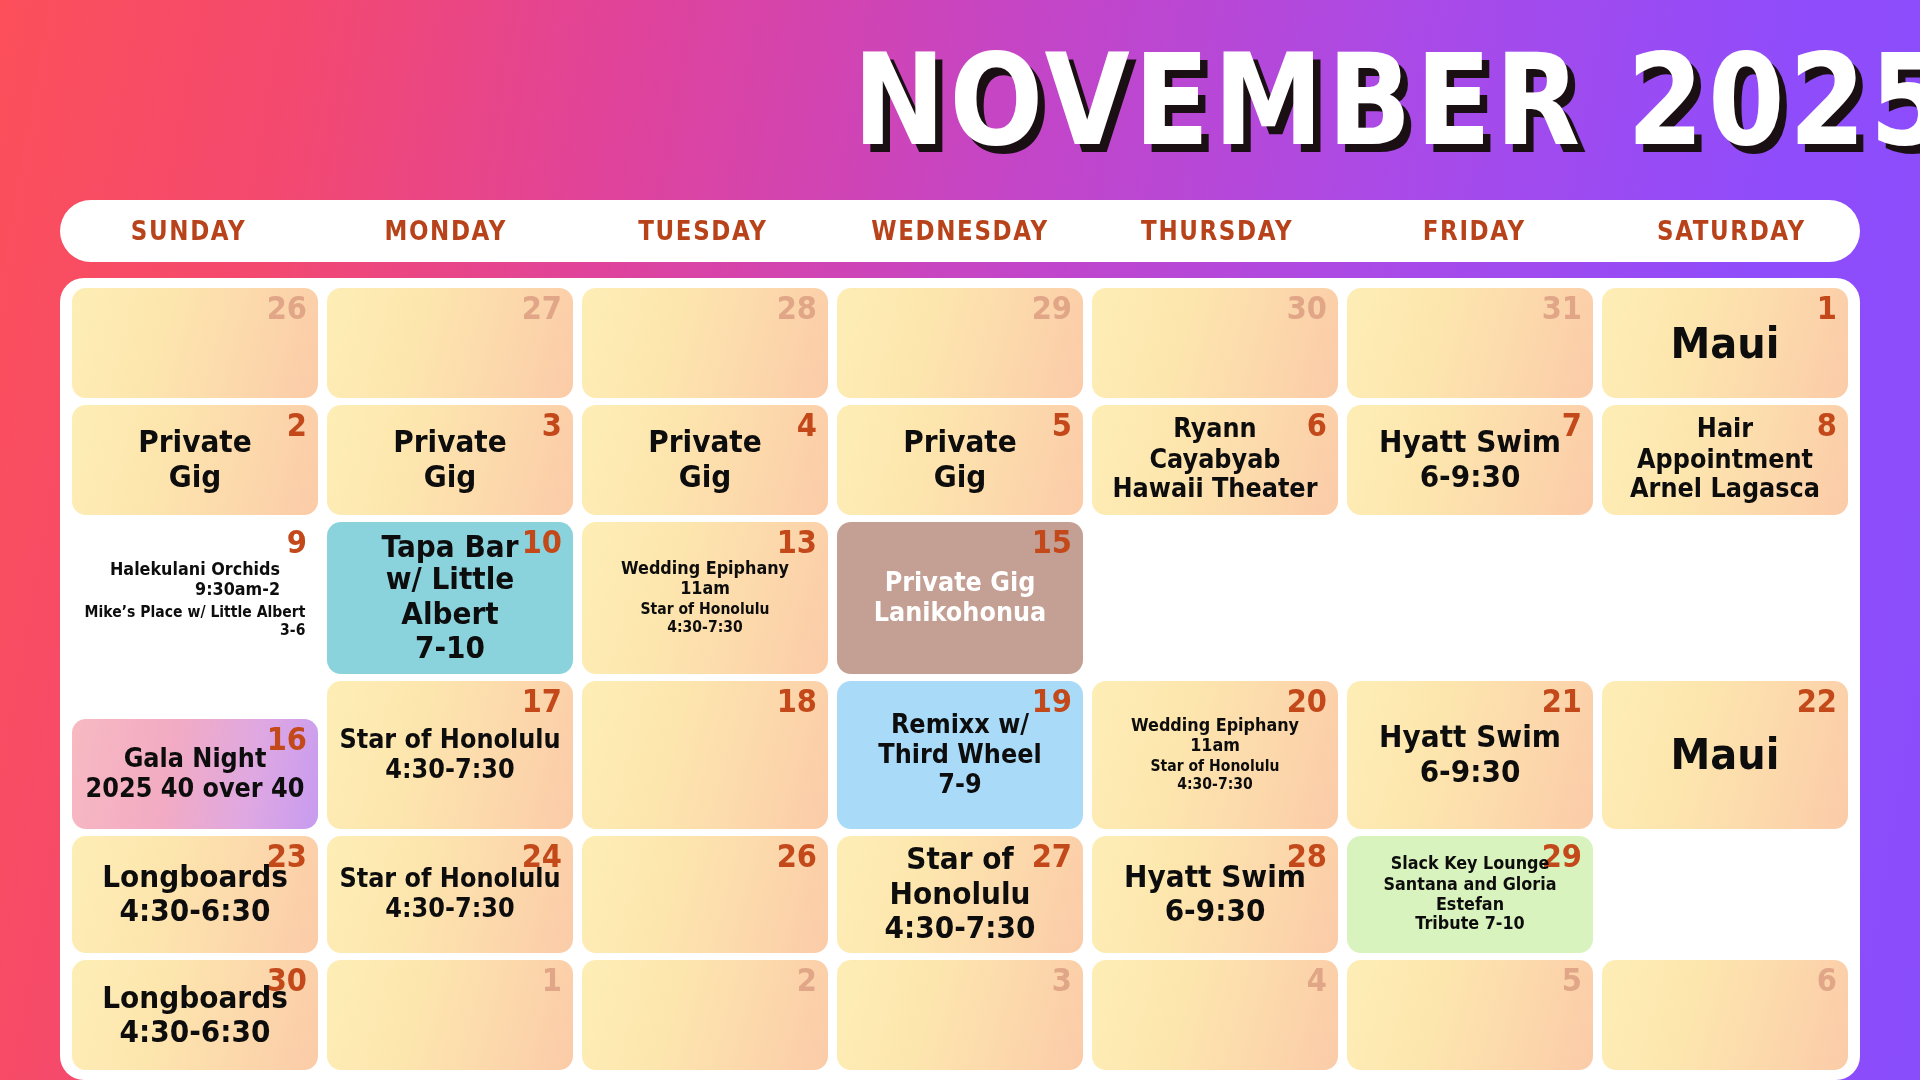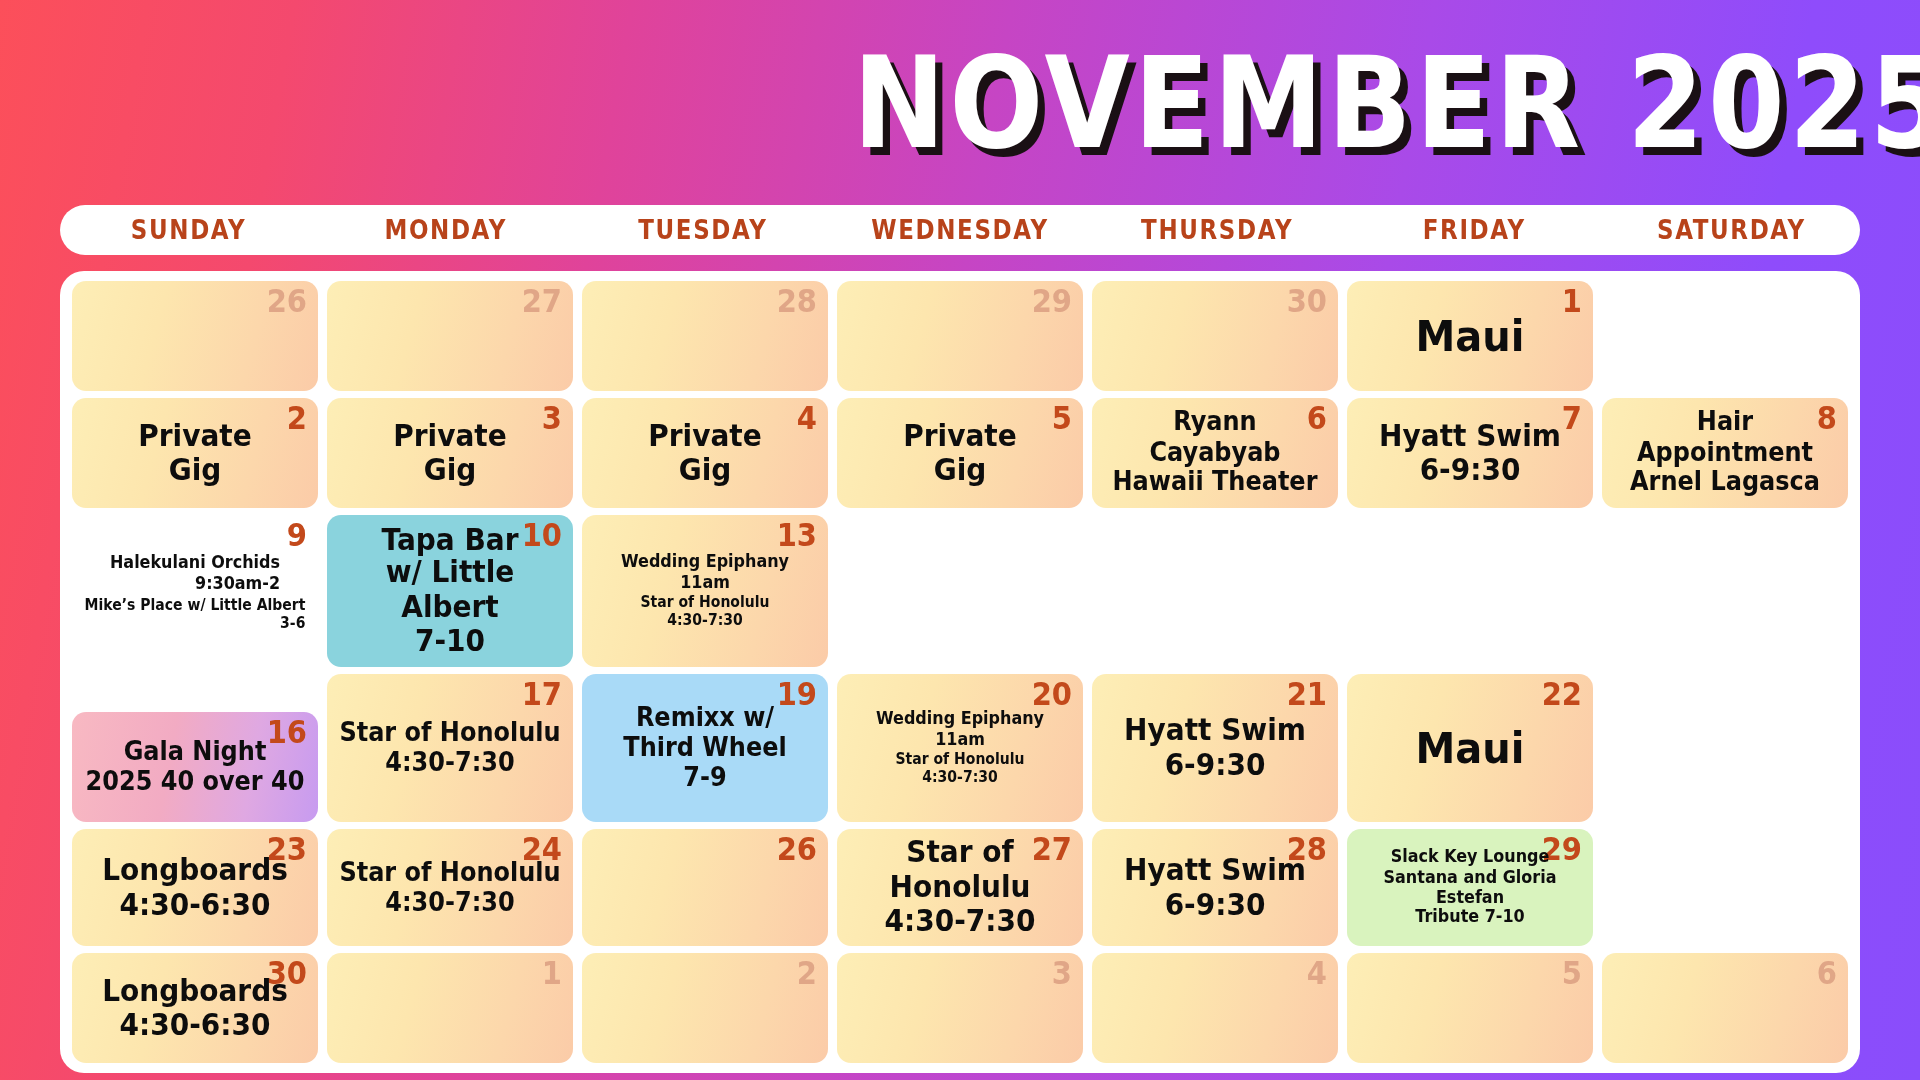--- a/index.html
+++ b/index.html
@@ -35,21 +35,21 @@
     letter-spacing:4px;
     color:#ffffff;
     text-shadow:7px 7px 0 #1a1014;
     transform:scaleX(1.06) scaleY(1.22);
     white-space:nowrap;
   }
 
   
   .dow-bar{
     width:1800px;
-    height:50px;
+    height:62px;
     background:#ffffff;
     border-radius:31px;
     display:grid;
     grid-template-columns:repeat(7,1fr);
     align-items:center;
     margin-bottom:16px;
     flex:0 0 auto;
   }
   .dow{
     text-align:center;
@@ -154,20 +154,23 @@
       </div>
       <div class="cell outside">
         <div class="daynum">28</div>
       </div>
       <div class="cell outside">
         <div class="daynum">29</div>
       </div>
       <div class="cell outside">
         <div class="daynum">30</div>
       </div>
+      <div class="cell outside">
+        <div class="daynum">31</div>
+      </div>
       <div class="cell">
         <div class="daynum">1</div>
         <div class="ev huge">Maui</div>
       </div>
     </div>
     <div class="week">
       <div class="cell">
         <div class="daynum">2</div>
         <div class="ev big">Private</div>
         <div class="ev big">Gig</div>
@@ -221,31 +224,39 @@
         <div class="ev big">w/ Little Albert</div>
         <div class="ev big">7-10</div>
       </div>
       <div class="cell">
         <div class="daynum">13</div>
         <div class="ev small">Wedding Epiphany</div>
         <div class="ev small">11am</div>
         <div class="ev tiny">Star of Honolulu</div>
         <div class="ev tiny">4:30-7:30</div>
       </div>
+      <div class="cell bg-mauve">
+        <div class="daynum">15</div>
+        <div class="ev med white">Private Gig</div>
+        <div class="ev med white">Lanikohonua</div>
+      </div>
     </div>
     <div class="week">
       <div class="cell bg-gala">
         <div class="daynum">16</div>
         <div class="ev med">Gala Night</div>
         <div class="ev med">2025 40 over 40</div>
       </div>
       <div class="cell">
         <div class="daynum">17</div>
         <div class="ev med">Star of Honolulu</div>
         <div class="ev med">4:30-7:30</div>
+      </div>
+      <div class="cell">
+        <div class="daynum">18</div>
       </div>
       <div class="cell bg-blue">
         <div class="daynum">19</div>
         <div class="ev med">Remixx w/</div>
         <div class="ev med">Third Wheel</div>
         <div class="ev med">7-9</div>
       </div>
       <div class="cell">
         <div class="daynum">20</div>
         <div class="ev small">Wedding Epiphany</div>

